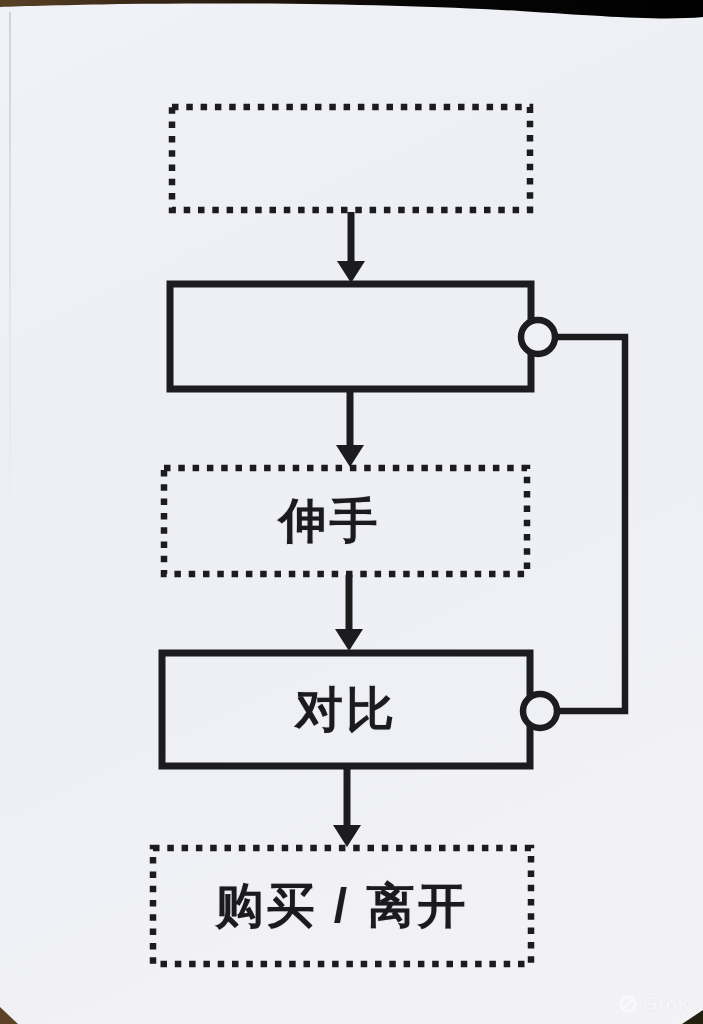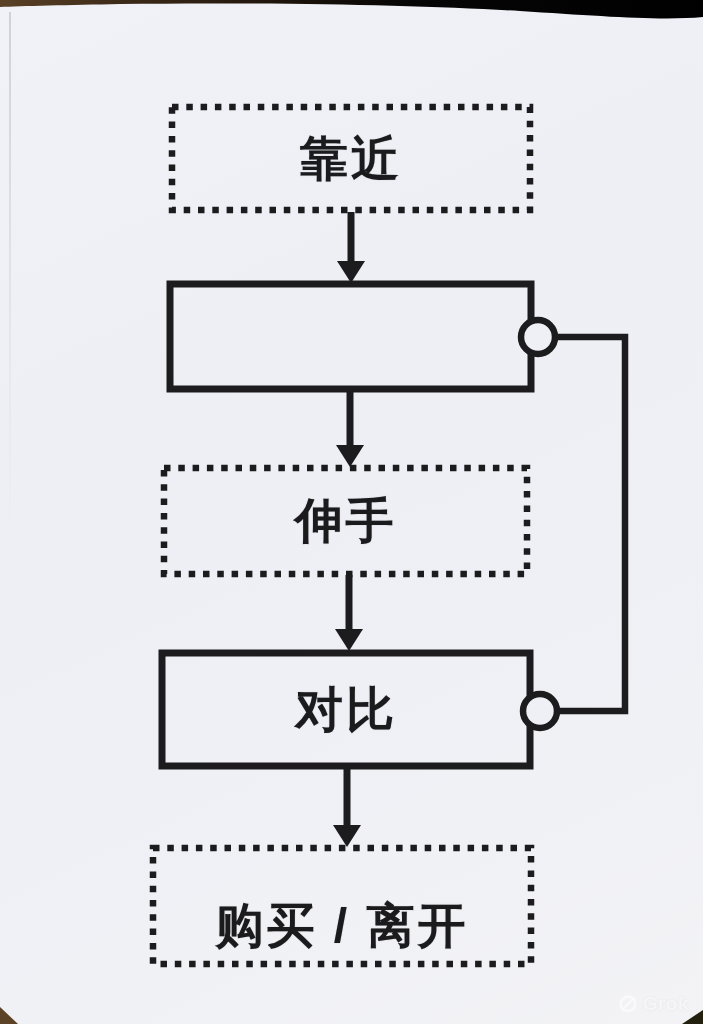--- a/index.html
+++ b/index.html
@@ -101,24 +101,23 @@
       <g>
         <line x1="347" y1="765" x2="347" y2="828" stroke="#1c1c1e" stroke-width="7"></line>
         <polygon points="333,825 361,825 347,847" fill="#1c1c1e"></polygon>
       </g>
 
       <path d="M 551 337 L 625 337 L 625 711 L 554 711" fill="none" stroke="#1c1c1e" stroke-width="6.5"></path>
       <circle cx="538" cy="337" r="17" fill="#eff0f5" stroke="#1c1c1e" stroke-width="6.5"></circle>
       <circle cx="540" cy="711" r="17" fill="#eff0f5" stroke="#1c1c1e" stroke-width="6.5"></circle>
     </svg>
 
-    <div class="node-label" style="left:172px; top:107px; width:358px; height:103px;">靠近</div>
-    <div class="node-label" style="left:164px; top:468px; width:363px; height:106px;">伸手</div>
+    <div class="node-label" style="left:148px; top:468px; width:363px; height:106px;">伸手</div>
     <div class="node-label" style="left:162px; top:653px; width:368px; height:113px;">对比</div>
-    <div class="node-label" style="left:153px; top:868px; width:378px; height:116px;">购买 / 离开</div>
+    <div class="node-label" style="left:153px; top:848px; width:378px; height:116px;">购买 / 离开</div>
 
     <div class="watermark">
       <svg width="20" height="20" viewBox="0 0 20 20">
         <circle cx="10" cy="10" r="7.2" fill="none" stroke="rgba(255,255,255,0.75)" stroke-width="2.4"></circle>
         <line x1="4" y1="16" x2="16.5" y2="3.5" stroke="rgba(255,255,255,0.75)" stroke-width="2.4"></line>
       </svg>
       <span>Grok</span>
     </div>
 
   </div>

